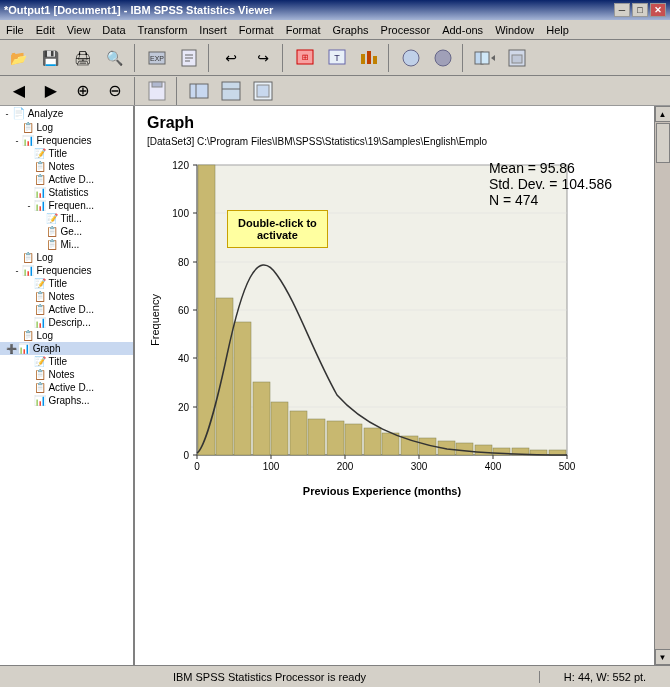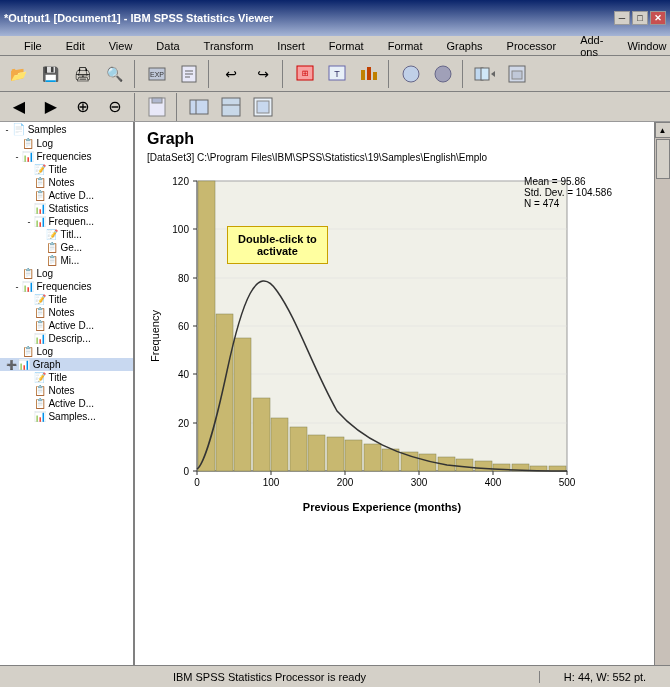--- a/index.html
+++ b/index.html
@@ -2,21 +2,21 @@
 <html><head>
   <meta charset="utf-8">
   <style>
     * { margin: 0; padding: 0; box-sizing: border-box; }
     body { width: 670px; height: 687px; font-family: 'Arial', sans-serif; font-size: 11px; background: #d4d0c8; overflow: hidden; }
 
     
     .title-bar {
       background: linear-gradient(to bottom, #0a246a, #a6b5d6);
       color: white;
-      height: 36px;
+      height: 20px;
       display: flex;
       align-items: center;
       justify-content: space-between;
       padding: 8px 4px;
       font-size: 11px;
       font-weight: bold;
     }
     .title-bar-controls { display: flex; gap: 2px; }
     .title-btn {
       width: 16px; height: 14px;
@@ -26,22 +26,22 @@
       font-size: 9px; cursor: pointer; color: black;
     }
 
     
     .menu-bar {
       background: #d4d0c8;
       border-bottom: 1px solid #808080;
       display: flex;
       align-items: center;
       height: 20px;
-      padding: 0 18px;
-      gap: 12px;
+      padding: 0 0;
+      gap: 0;
     }
     .menu-item {
       padding: 2px 6px;
       cursor: pointer;
       font-size: 11px;
       height: 100%;
       display: flex;
       align-items: center;
     }
 
@@ -336,21 +336,21 @@
 
 <div class="main-area">
 
   <div class="left-panel">
     <div style="overflow-y:auto; height:100%;">
 
       <div class="tree-item">
         <span class="tree-indent" style="width:2px"></span>
         <span style="font-size:9px;width:10px;text-align:center;">-</span>
         <span style="color:#800000;font-size:11px;margin-right:2px;">📄</span>
-        <span>Samples</span>
+        <span>Analyze</span>
       </div>
       <div class="tree-item">
         <span class="tree-indent" style="width:12px"></span>
         <span style="font-size:9px;width:10px;text-align:center;"></span>
         <span style="font-size:10px;margin-right:2px;">📋</span>
         <span>Log</span>
       </div>
       <div class="tree-item">
         <span class="tree-indent" style="width:12px"></span>
         <span style="font-size:9px;width:10px;text-align:center;">-</span>
@@ -469,40 +469,40 @@
       <div class="tree-item">
         <span class="tree-indent" style="width:24px"></span>
         <span style="font-size:9px;width:10px;text-align:center;"></span>
         <span style="font-size:10px;margin-right:2px;">📋</span>
         <span>Active D...</span>
       </div>
       <div class="tree-item">
         <span class="tree-indent" style="width:24px"></span>
         <span style="font-size:9px;width:10px;text-align:center;"></span>
         <span style="color:#c04000;font-size:10px;margin-right:2px;">📊</span>
-        <span>Samples...</span>
+        <span>Graphs...</span>
       </div>
     </div>
   </div>
 
   <div class="right-panel" style="position:relative;">
     <div class="content-area">
       <div class="graph-title">Graph</div>
       <div class="dataset-path" style="font-size:10px; overflow:hidden; white-space:nowrap;">[DataSet3] C:\Program Files\IBM\SPSS\Statistics\19\Samples\English\Emplo</div>
 
       
       <div style="position:relative; display:inline-block;">
 
         
         <div class="dblclick-tooltip" style="position:absolute; top:55px; left:80px; z-index:10; background:#ffffa0; border:1px solid #c8a000; padding:6px 10px; font-size:11px; font-weight:bold; text-align:center;">
           Double-click to<br>activate
         </div>
 
         
-        <div class="stats-box" style="position:absolute; top:5px; right:5px; font-size:10px; text-align:left; z-index:5;">
+        <div class="stats-box" style="position:absolute; top:5px; right:5px; font-size:14px; text-align:left; z-index:5;">
           <div>Mean = 95.86</div>
           <div>Std. Dev. = 104.586</div>
           <div>N = 474</div>
         </div>
 
         <svg width="470" height="380" viewBox="0 0 470 380">
 
           <rect x="50" y="10" width="370" height="290" fill="#f0f0e8" stroke="#999" stroke-width="1"></rect>
 
           <text x="12" y="165" transform="rotate(-90 12 165)" text-anchor="middle" font-size="11" font-family="Arial">Frequency</text>

